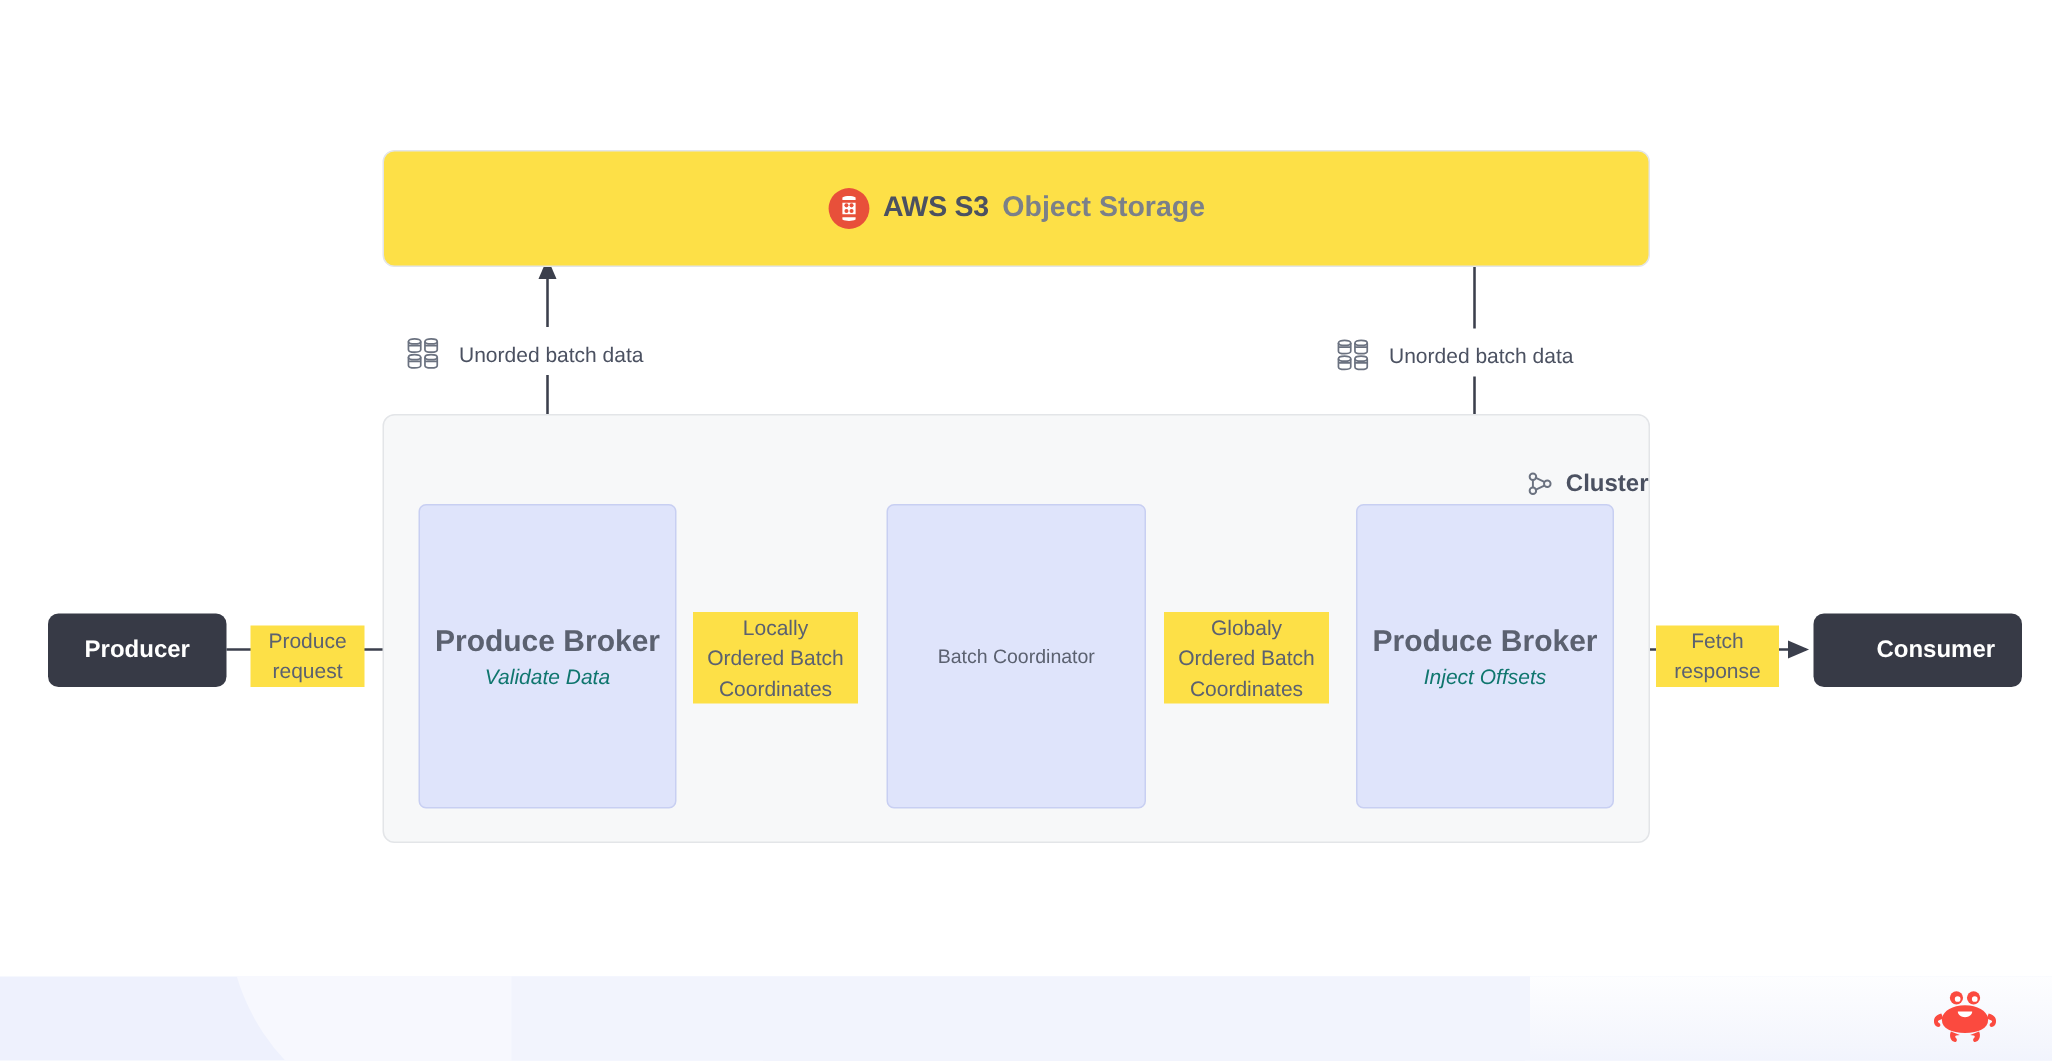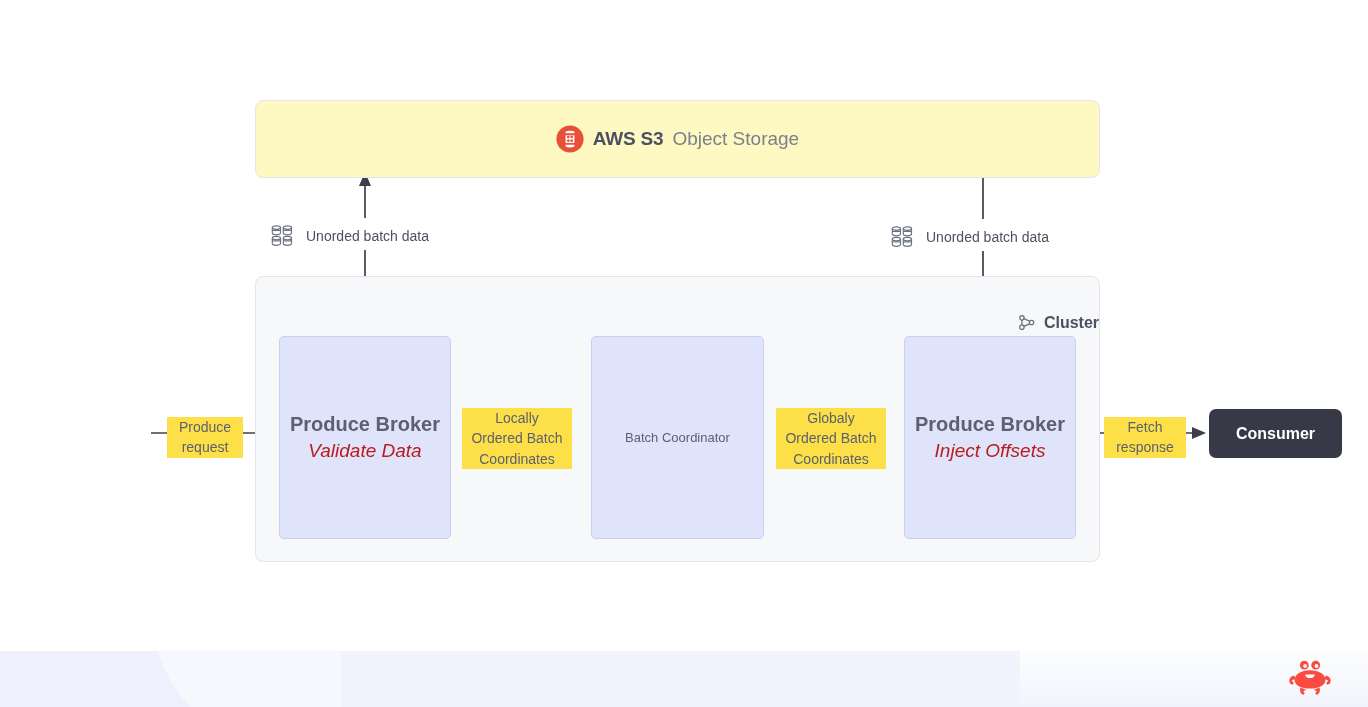--- a/index.html
+++ b/index.html
@@ -68,21 +68,21 @@
     height: 42px;
   }
 
   
   .s3-container {
     position: absolute;
     left: 255px;
     top: 100px;
     width: 845px;
     height: 78px;
-    background: #fef9c3;
+    background: #fde047;
     border: 1px solid #e3e5e8;
     border-radius: 8px;
     box-sizing: border-box;
     display: flex;
     align-items: center;
     justify-content: center;
   }
   .s3-title {
     display: flex;
     align-items: center;
@@ -94,21 +94,21 @@
     width: 28px;
     height: 28px;
     flex: none;
   }
   .s3-name {
     font-weight: bold;
     color: #4b5161;
     letter-spacing: -0.2px;
   }
   .s3-sub {
-    font-weight: normal;
+    font-weight: bold;
     color: #7b8089;
   }
 
   
   .cluster-container {
     position: absolute;
     left: 255px;
     top: 276px;
     width: 845px;
     height: 286px;
@@ -154,43 +154,43 @@
     font-size: 20px;
     font-weight: bold;
     color: #5b6170;
   }
   .node-title.regular {
     font-weight: normal;
     color: #5b6170;
     font-size: 13px;
   }
   .node-sub {
-    font-size: 19px;
+    font-size: 14px;
     font-style: italic;
-    color: #b91c1c;
+    color: #0f766e;
   }
 
   #box-produce-broker-1 { left: 279px; top: 336px; width: 172px; height: 203px; }
   #box-batch-coordinator { left: 591px; top: 336px; width: 173px; height: 203px; }
   #box-produce-broker-2 { left: 904px; top: 336px; width: 172px; height: 203px; }
 
   
   .endpoint-box {
     position: absolute;
     background: #373a46;
     border-radius: 7px;
     display: flex;
     align-items: center;
     justify-content: center;
     color: #ffffff;
     font-size: 16px;
     font-weight: bold;
   }
   #box-producer { left: 32px; top: 409px; width: 119px; height: 49px; }
-  #box-consumer { left: 1209px; top: 409px; width: 133px; height: 49px; }
+  #box-consumer { left: 1209px; top: 409px; width: 115px; height: 49px; padding-left: 24px; }
 
   
   .edge-label {
     position: absolute;
     font-size: 14px;
     color: #5b6170;
     text-align: center;
     line-height: 1.45;
     background: #fde047;
     white-space: pre-line;
@@ -292,20 +292,23 @@
 
   <div class="node-box" id="box-batch-coordinator">
     <div class="node-title regular">Batch Coordinator</div>
   </div>
 
   <div class="node-box" id="box-produce-broker-2">
     <div class="node-title">Produce Broker</div>
     <div class="node-sub">Inject Offsets</div>
   </div>
 
+  <div class="endpoint-box" id="box-producer">
+    <span>Producer</span>
+  </div>
 
   <div class="endpoint-box" id="box-consumer">
     <span>Consumer</span>
   </div>
 
   <div class="edge-label" id="label-produce-request">Produce
 request</div>
 
   <div class="edge-label on-gray" id="label-locally">Locally
 Ordered Batch

